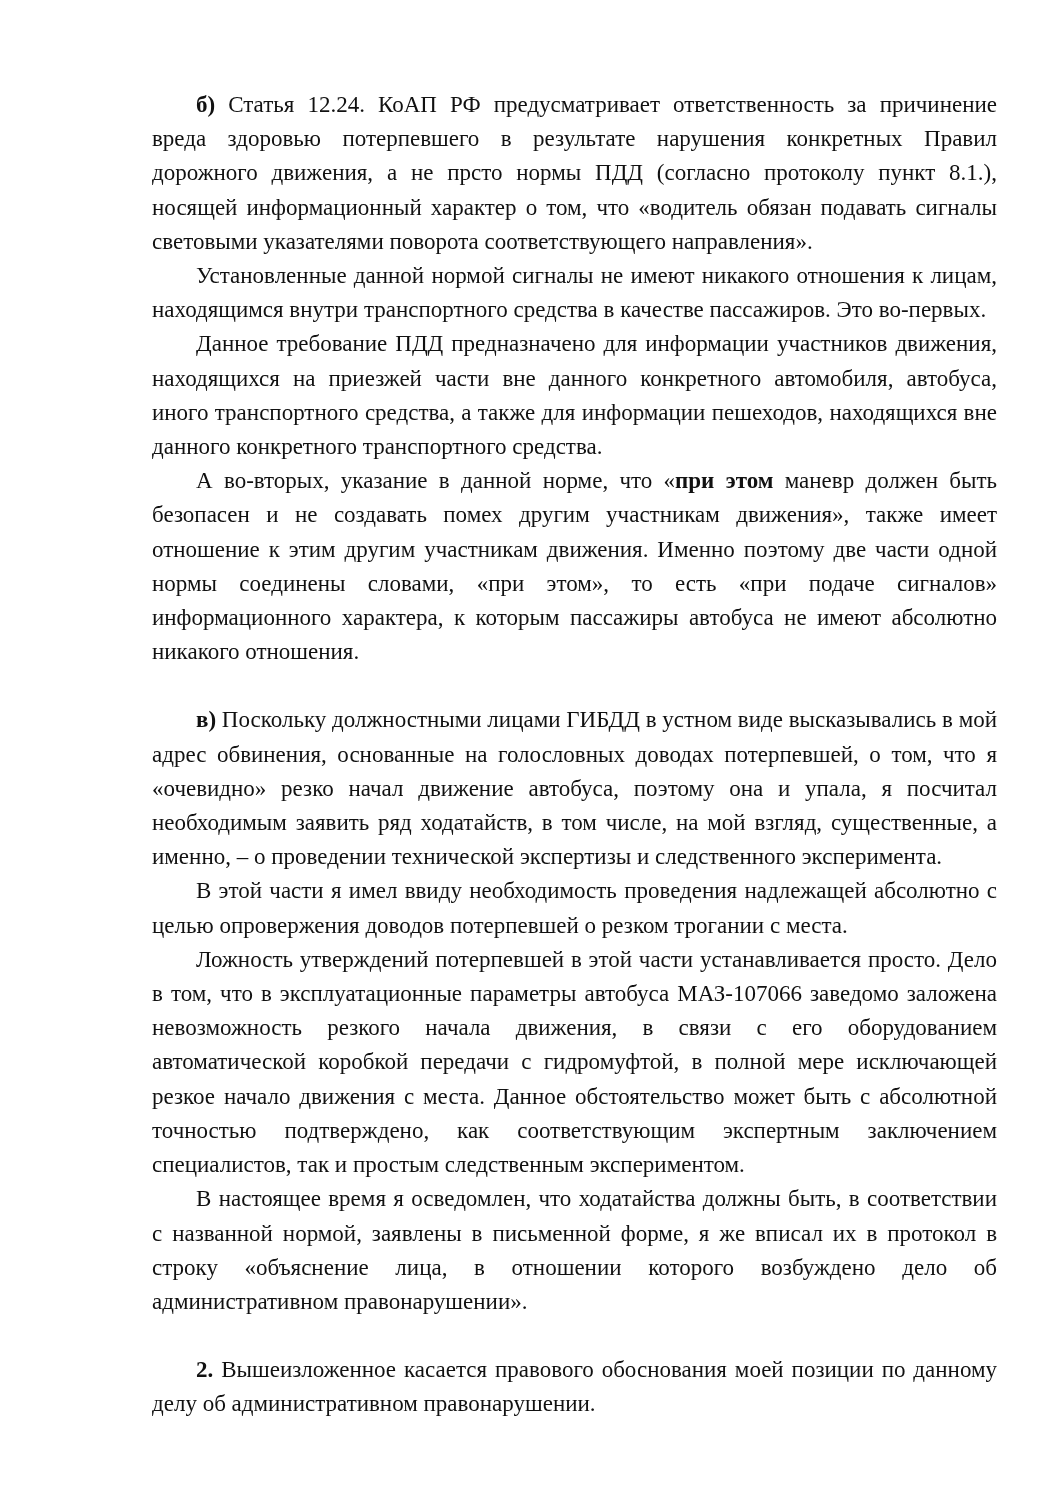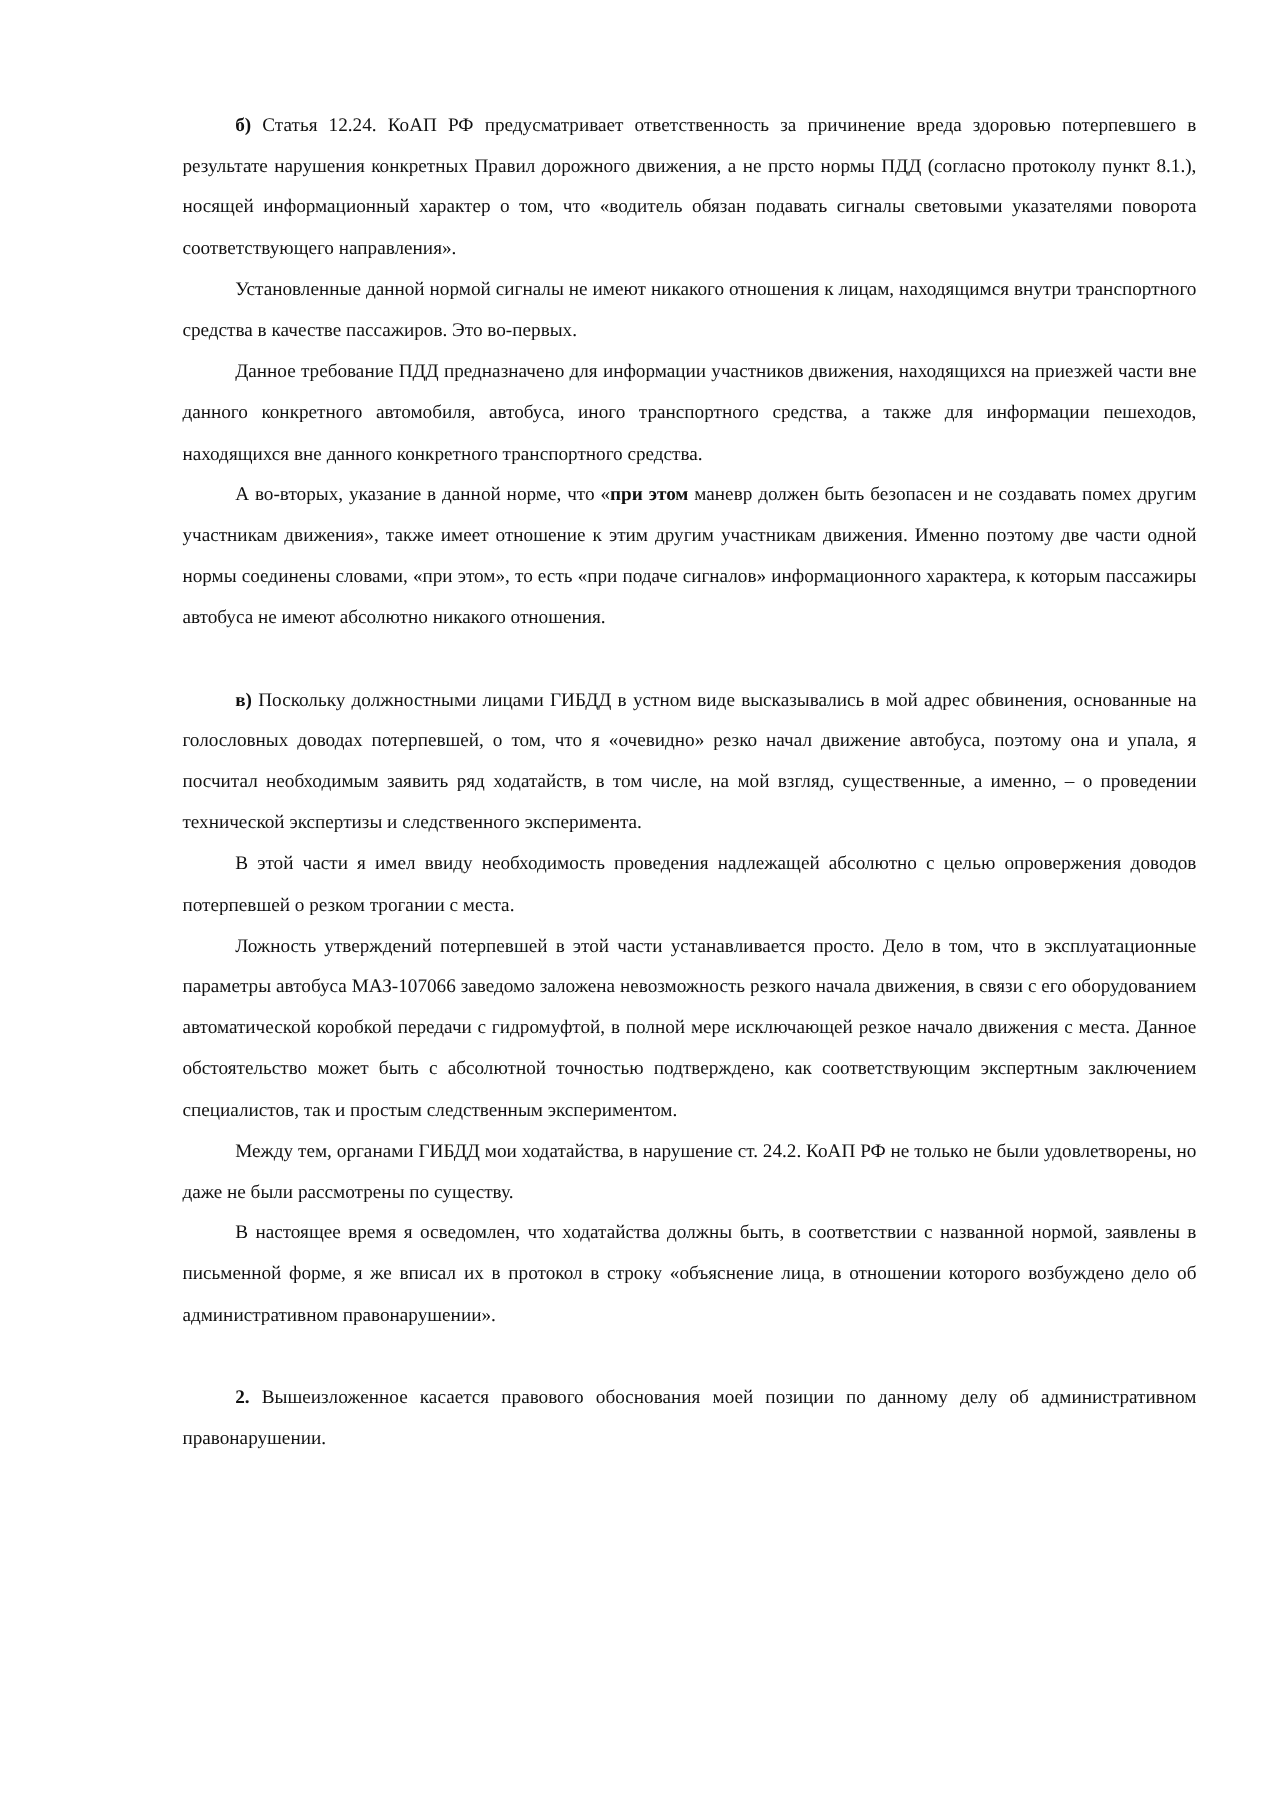--- a/index.html
+++ b/index.html
@@ -19,21 +19,21 @@
   .content {
     position: absolute;
     left: 152px;
     top: 88px;
     width: 845px;
   }
   p.para {
     margin: 0;
     padding: 0;
     font-family: "Liberation Serif", "DejaVu Serif", serif;
-    font-size: 16px;
+    font-size: 23px;
     line-height: 34.2px;
     color: #111111;
     text-align: justify;
     text-justify: inter-word;
     text-indent: 44px;
     hyphens: none;
     -webkit-font-smoothing: antialiased;
   }
   
   .block-gap {
@@ -73,23 +73,20 @@
       <p class="para">
         <b class="lead">в)</b><span> Поскольку должностными лицами ГИБДД в устном виде высказывались в мой адрес обвинения, основанные на голословных доводах потерпевшей, о том, что я «очевидно» резко начал движение автобуса, поэтому она и упала, я посчитал необходимым заявить ряд ходатайств, в том числе, на мой взгляд, существенные, а именно, – о проведении технической экспертизы и следственного эксперимента.</span>
       </p>
       <p class="para">
         <span>В этой части я имел ввиду необходимость проведения надлежащей абсолютно с целью опровержения доводов потерпевшей о резком трогании с места.</span>
       </p>
       <p class="para">
         <span>Ложность утверждений потерпевшей в этой части устанавливается просто. Дело в том, что в эксплуатационные параметры автобуса МАЗ-107066 заведомо заложена невозможность резкого начала движения, в связи с его оборудованием автоматической коробкой передачи с гидромуфтой, в полной мере исключающей резкое начало движения с места. Данное обстоятельство может быть с абсолютной точностью подтверждено, как соответствующим экспертным заключением специалистов, так и простым следственным экспериментом.</span>
       </p>
       <p class="para">
-        <span>Между тем, органами ГИБДД мои ходатайства, в нарушение ст. 24.2. КоАП РФ не только не были удовлетворены, но  даже не были рассмотрены по существу.</span>
-      </p>
-      <p class="para">
         <span>В настоящее время я осведомлен, что ходатайства должны быть, в соответствии с названной нормой, заявлены в письменной форме, я же вписал их в протокол в строку «объяснение лица, в отношении которого возбуждено дело об административном правонарушении».</span>
       </p>
     </div>
 
     <div class="block-gap"></div>
 
     <div>
       <p class="para">
         <b class="lead">2.</b><span> Вышеизложенное касается правового обоснования моей позиции по данному делу об административном правонарушении.</span>
       </p>

